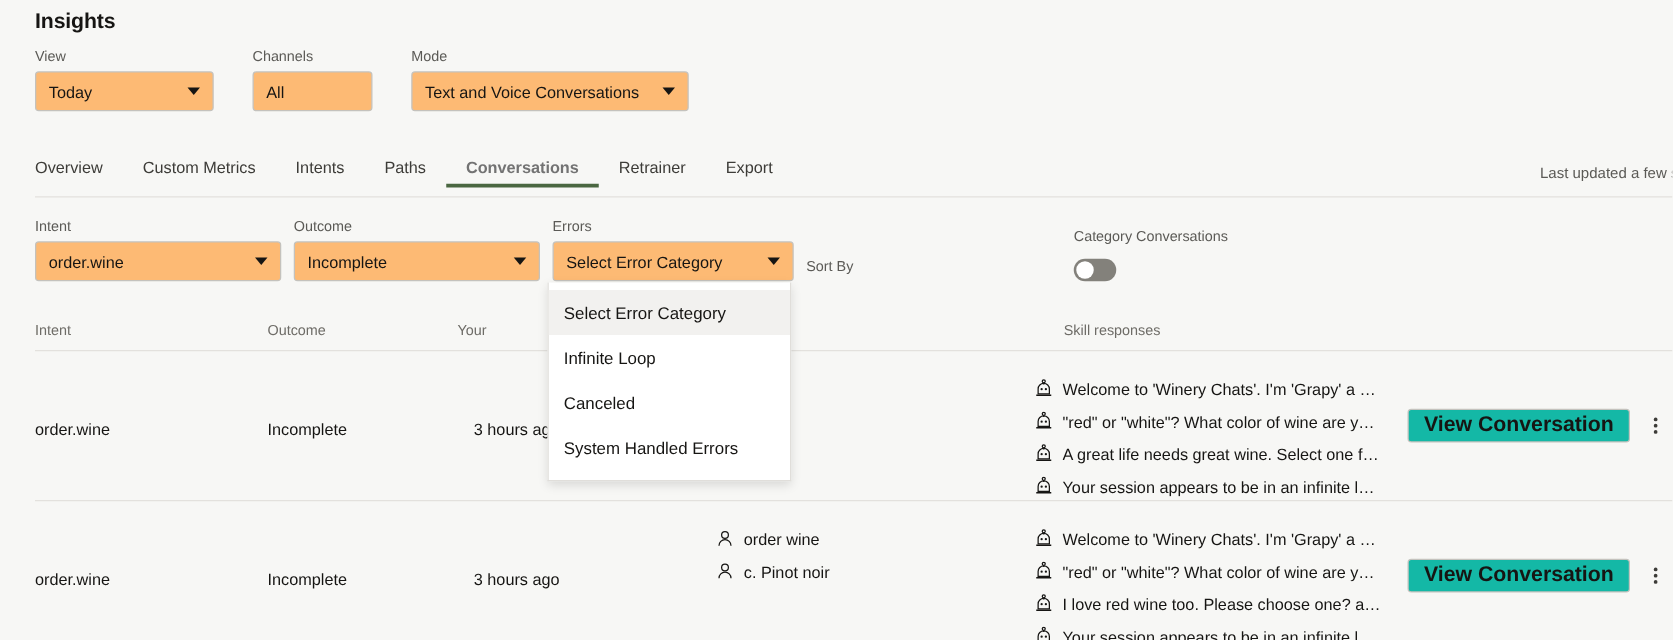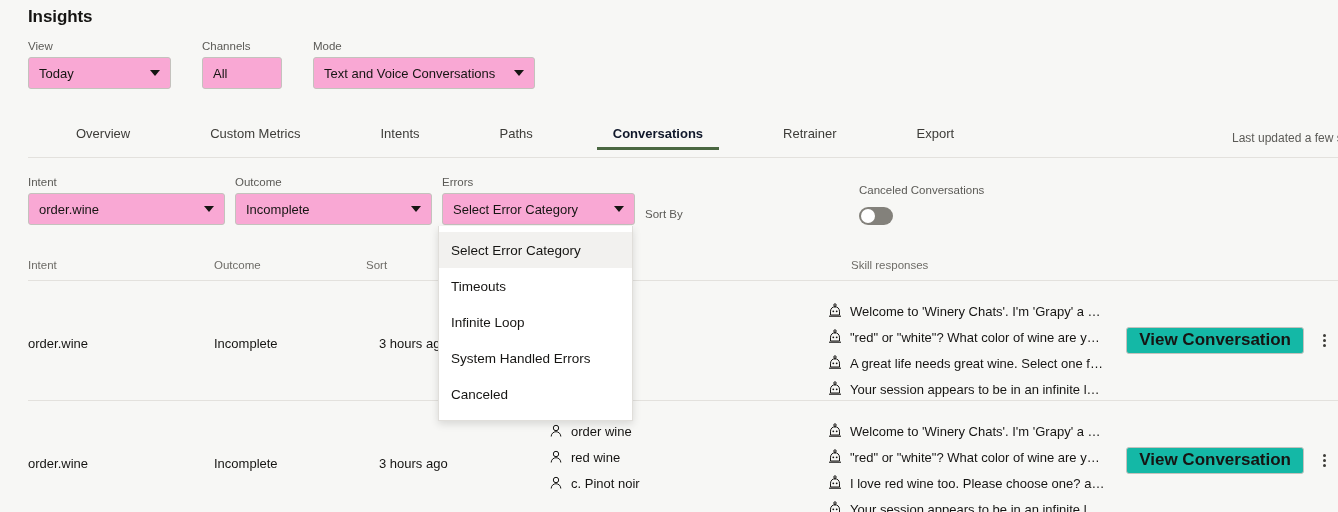--- a/index.html
+++ b/index.html
@@ -41,60 +41,59 @@
     color: #5b5a56;
     margin-bottom: 4px;
     line-height: 13px;
   }
   .select-box {
     position: relative;
     height: 32px;
     box-sizing: border-box;
     border: 1px solid #c4c2bd;
     border-radius: 3px;
-    background: #f9a8d4;
+    background: #fdba74;
     display: flex;
     align-items: center;
     padding: 0 10px;
     font-size: 13px;
     color: #161513;
     cursor: pointer;
   }
   .select-box .caret {
     position: absolute;
     right: 10px;
     width: 0; height: 0;
     border-left: 5px solid transparent;
     border-right: 5px solid transparent;
     border-top: 6px solid #161513;
   }
   .sb-view      { width: 143px; }
-  .sb-channels  { width: 80px; }
+  .sb-channels  { width: 96px; }
   .sb-mode      { width: 222px; }
 
   
   .tabs {
     position: absolute;
     left: 28px;
     top: 126px;
     display: flex;
     align-items: flex-end;
     gap: 0;
     font-size: 13px;
   }
   .tab {
     padding: 0 16px 9px 16px;
     color: #3d3c38;
     cursor: pointer;
     position: relative;
     white-space: nowrap;
-    margin-left: 48px;
   }
   .tab:first-child { padding-left: 0; }
-  .tab.active { font-weight: bold; color: #0f172a; text-align: center; }
+  .tab.active { font-weight: bold; color: #737373; text-align: center; }
   .tab.active::after {
     content: "";
     position: absolute;
     left: 0; right: 0; bottom: 0;
     height: 3px;
     background: #4a6741;
   }
   .tabs-rule {
     position: absolute;
     left: 28px;
@@ -198,21 +197,21 @@
     border-bottom: 1px solid #e3e1dd;
     height: 119px;
   }
   .row .cell { position: absolute; font-size: 13px; color: #161513; }
   .c-intent  { left: 0;   top: 55px; }
   .c-outcome { left: 186px; top: 55px; }
   .c-time    { left: 351px; top: 55px; }
 
   .utterances {
     position: absolute;
-    left: 520px;
+    left: 544px;
     top: 17px;
     width: 270px;
   }
   .responses {
     position: absolute;
     left: 799px;
     top: 17px;
     width: 370px;
   }
   .line {
@@ -345,41 +344,40 @@
     </div>
   </div>
   <div class="gap-c"></div>
 
   <div class="field f-sortby">
     <div class="field-label">Sort By</div>
   </div>
   <div class="gap-d"></div>
 
   <div class="toggle-field">
-    <div class="field-label">Canceled Conversations</div>
+    <div class="field-label">Category Conversations</div>
     <div class="toggle">
       <span class="knob"></span>
     </div>
   </div>
 </div>
 
 <div class="dropdown">
   <div class="dd-item highlight">Select Error Category</div>
-  <div class="dd-item">Timeouts</div>
   <div class="dd-item">Infinite Loop</div>
+  <div class="dd-item">Canceled</div>
   <div class="dd-item">System Handled Errors</div>
-  <div class="dd-item">Canceled</div>
 </div>
 
 <div class="table">
 
   <div class="thead">
     <div class="col-intent">Intent</div>
     <div class="col-outcome">Outcome</div>
-    <div class="col-time">Sort</div>
+    <div class="col-time">Your</div>
     <div class="col-skill">Skill responses</div>
   </div>
 
   <div class="row">
     <div class="cell c-intent">order.wine</div>
     <div class="cell c-outcome">Incomplete</div>
     <div class="cell c-time">3 hours ago</div>
 
     <div class="responses">
       <div class="line">
@@ -449,27 +447,20 @@
           <circle cx="8" cy="5" r="2.7" fill="none" stroke="#161513" stroke-width="1"></circle>
           <path d="M3.2 13.5 a4.8 4.8 0 0 1 9.6 0" fill="none" stroke="#161513" stroke-width="1"></path>
         </svg>
         <span class="txt">order wine</span>
       </div>
       <div class="line">
         <svg class="ic" viewBox="0 0 16 16">
           <circle cx="8" cy="5" r="2.7" fill="none" stroke="#161513" stroke-width="1"></circle>
           <path d="M3.2 13.5 a4.8 4.8 0 0 1 9.6 0" fill="none" stroke="#161513" stroke-width="1"></path>
         </svg>
-        <span class="txt">red wine</span>
-      </div>
-      <div class="line">
-        <svg class="ic" viewBox="0 0 16 16">
-          <circle cx="8" cy="5" r="2.7" fill="none" stroke="#161513" stroke-width="1"></circle>
-          <path d="M3.2 13.5 a4.8 4.8 0 0 1 9.6 0" fill="none" stroke="#161513" stroke-width="1"></path>
-        </svg>
         <span class="txt">c. Pinot noir</span>
       </div>
     </div>
 
     <div class="responses">
       <div class="line">
         <svg class="ic" viewBox="0 0 16 16">
           <circle cx="8" cy="2" r="1.2" fill="none" stroke="#161513" stroke-width="1"></circle>
           <path d="M8 3.2 V4.6" stroke="#161513" stroke-width="1" fill="none"></path>
           <path d="M3.5 12 V8.2 a4.5 4.5 0 0 1 9 0 V12 Z" fill="none" stroke="#161513" stroke-width="1"></path>

